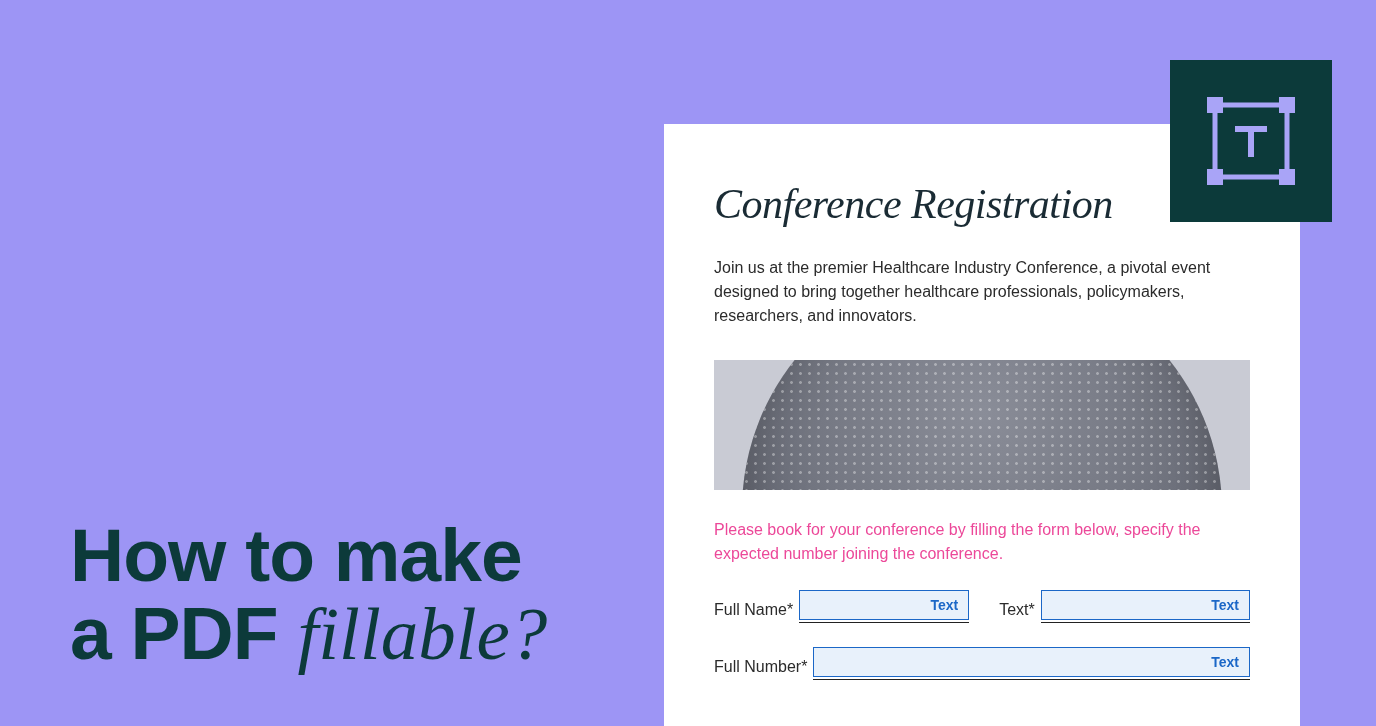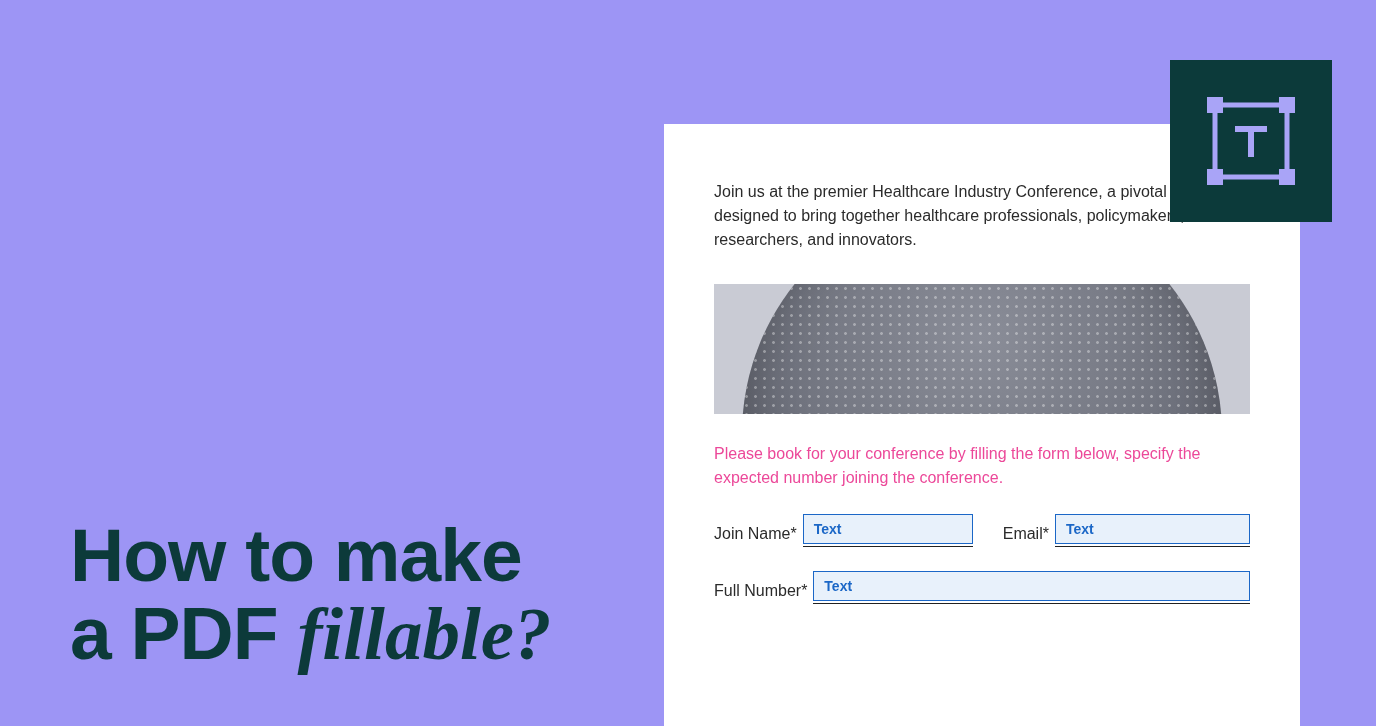--- a/index.html
+++ b/index.html
@@ -18,21 +18,21 @@
     bottom: 52px;
     color: #0c3a3a;
     font-weight: 800;
     font-size: 75px;
     line-height: 1.05;
     letter-spacing: -1px;
   }
   .headline .scripty {
     font-family: Georgia, "Times New Roman", serif;
     font-style: italic;
-    font-weight: 700;
+    font-weight: 400;
     letter-spacing: 0;
   }
   .doc {
     position: absolute;
     left: 664px;
     top: 124px;
     width: 636px;
     height: 700px;
     background: #ffffff;
     padding: 56px 50px 0 50px;
@@ -112,20 +112,21 @@
   .field-box {
     height: 30px;
     background: #e8f1fb;
     border: 1px solid #1b67c7;
     display: flex;
     align-items: center;
     padding: 0 10px;
     color: #1b67c7;
     font-weight: 700;
     font-size: 14px;
+    justify-content: flex-end;
   }
   .tool-badge {
     position: absolute;
     right: 44px;
     top: 60px;
     width: 162px;
     height: 162px;
     background: #0c3a3a;
     display: flex;
     align-items: center;
@@ -137,37 +138,38 @@
 <body>
 
 <div class="headline">
   <div>How to make</div>
   <div>
     <span>a PDF </span><span class="scripty">fillable?</span>
   </div>
 </div>
 
 <div class="doc">
+  <div class="doc-title">Conference Registration</div>
   <div class="doc-desc">Join us at the premier Healthcare Industry Conference, a pivotal event designed to bring together healthcare professionals, policymakers, researchers, and innovators.</div>
   <div class="doc-image">
     <div class="dome"></div>
   </div>
   <div class="doc-instruct">Please book for your conference by filling the form below, specify the expected number joining the conference.</div>
 
   <div class="form-row">
     <div class="form-group">
-      <span class="form-label">Join Name*</span>
+      <span class="form-label">Full Name*</span>
       <div class="field-wrap" style="width:170px">
         <div class="field-box">
           <span>Text</span>
         </div>
       </div>
     </div>
     <div class="form-group grow">
-      <span class="form-label">Email*</span>
+      <span class="form-label">Text*</span>
       <div class="field-wrap" style="flex:1">
         <div class="field-box">
           <span>Text</span>
         </div>
       </div>
     </div>
   </div>
 
   <div class="form-row">
     <div class="form-group grow">

